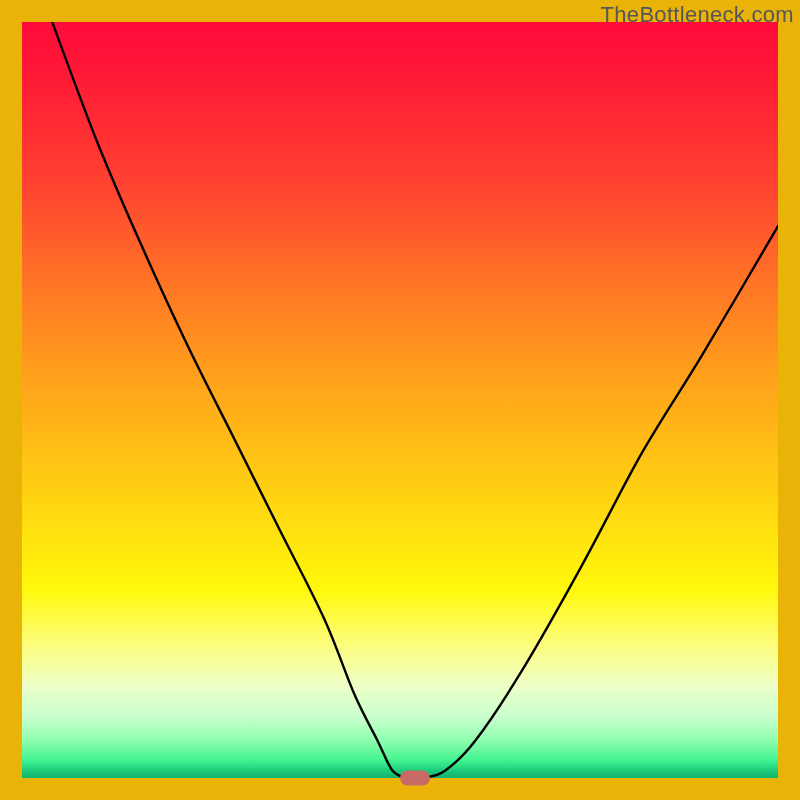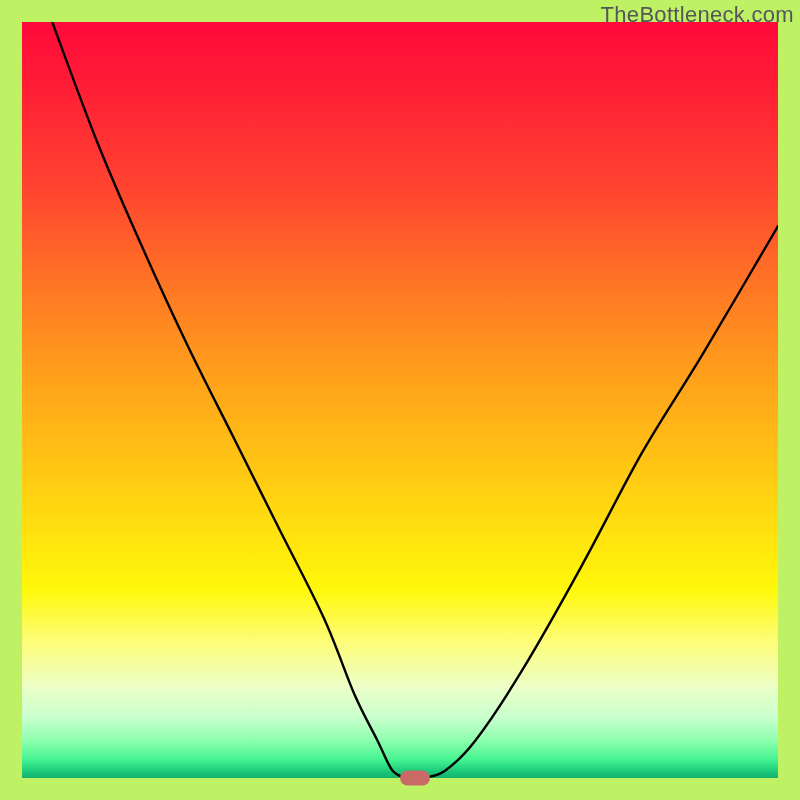--- a/index.html
+++ b/index.html
@@ -1,16 +1,16 @@
 <!DOCTYPE html>
 <html><head>
 <meta charset="utf-8">
 <style>
   html,body{margin:0;padding:0;width:800px;height:800px;overflow:hidden;background:#000;font-family:Arial,Helvetica,sans-serif}
-  .frame{position:absolute;inset:0;background:#bef264}
+  .frame{position:absolute;inset:0;background:#eab308}
   .plot{position:absolute;left:22px;top:22px;width:756px;height:756px}
   .gradient{position:absolute;inset:0;background:linear-gradient(to bottom,
     #ff0a3a 0%,
     #ff1c36 8%,
     #ff4430 22%,
     #ff7a24 36%,
     #ffa41a 48%,
     #ffd012 62%,
     #fff80a 75%,
     #fdfd78 82%,

